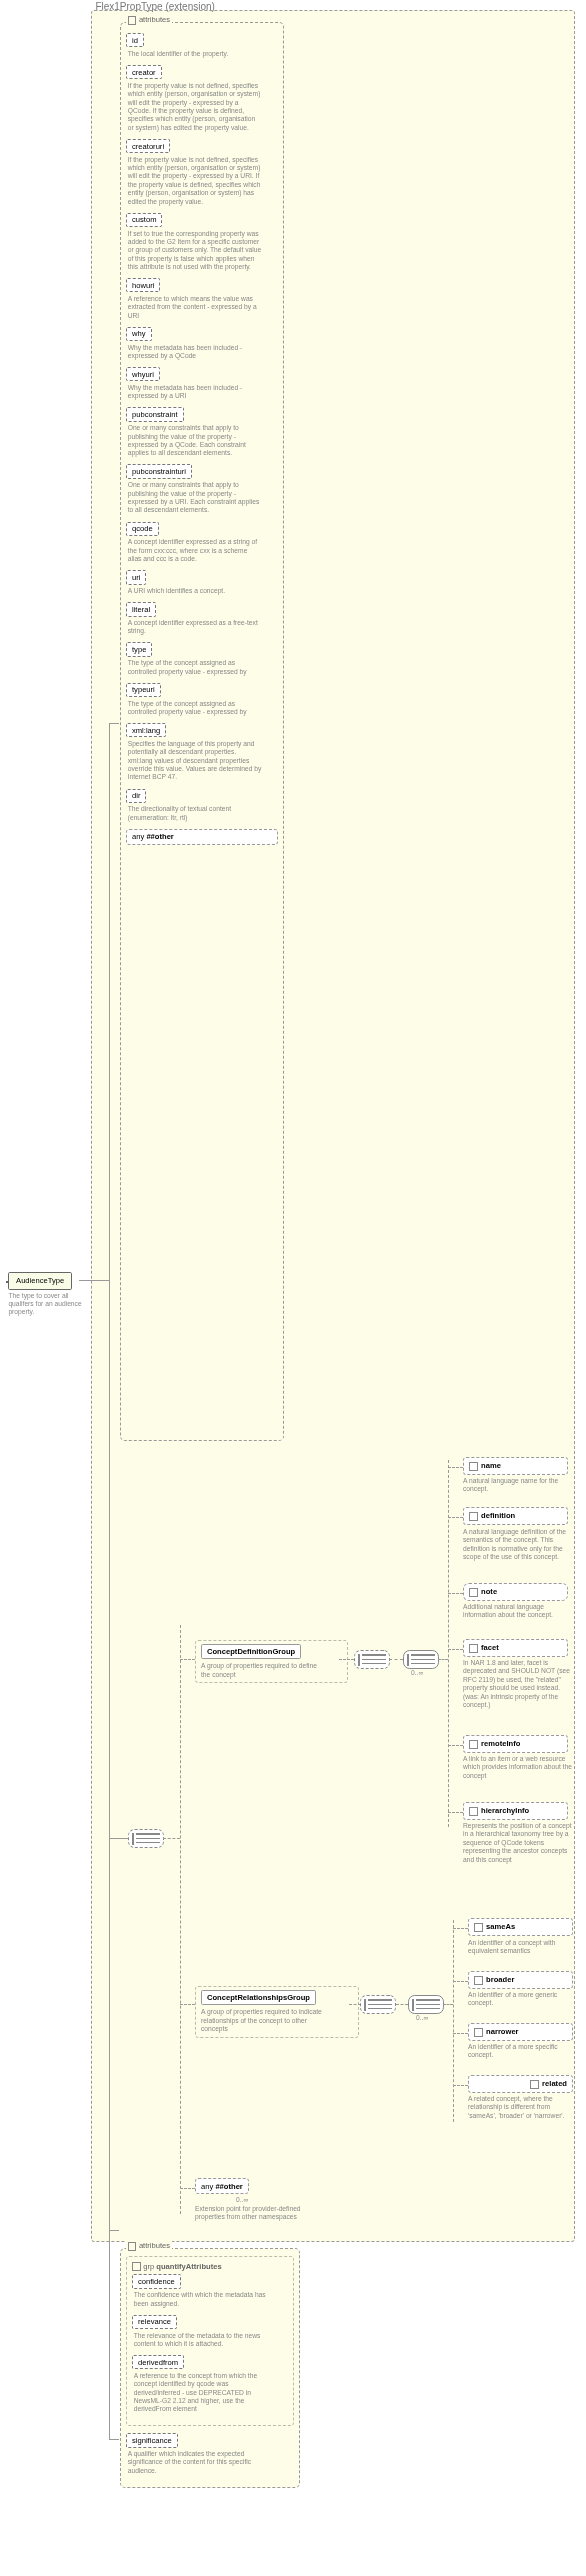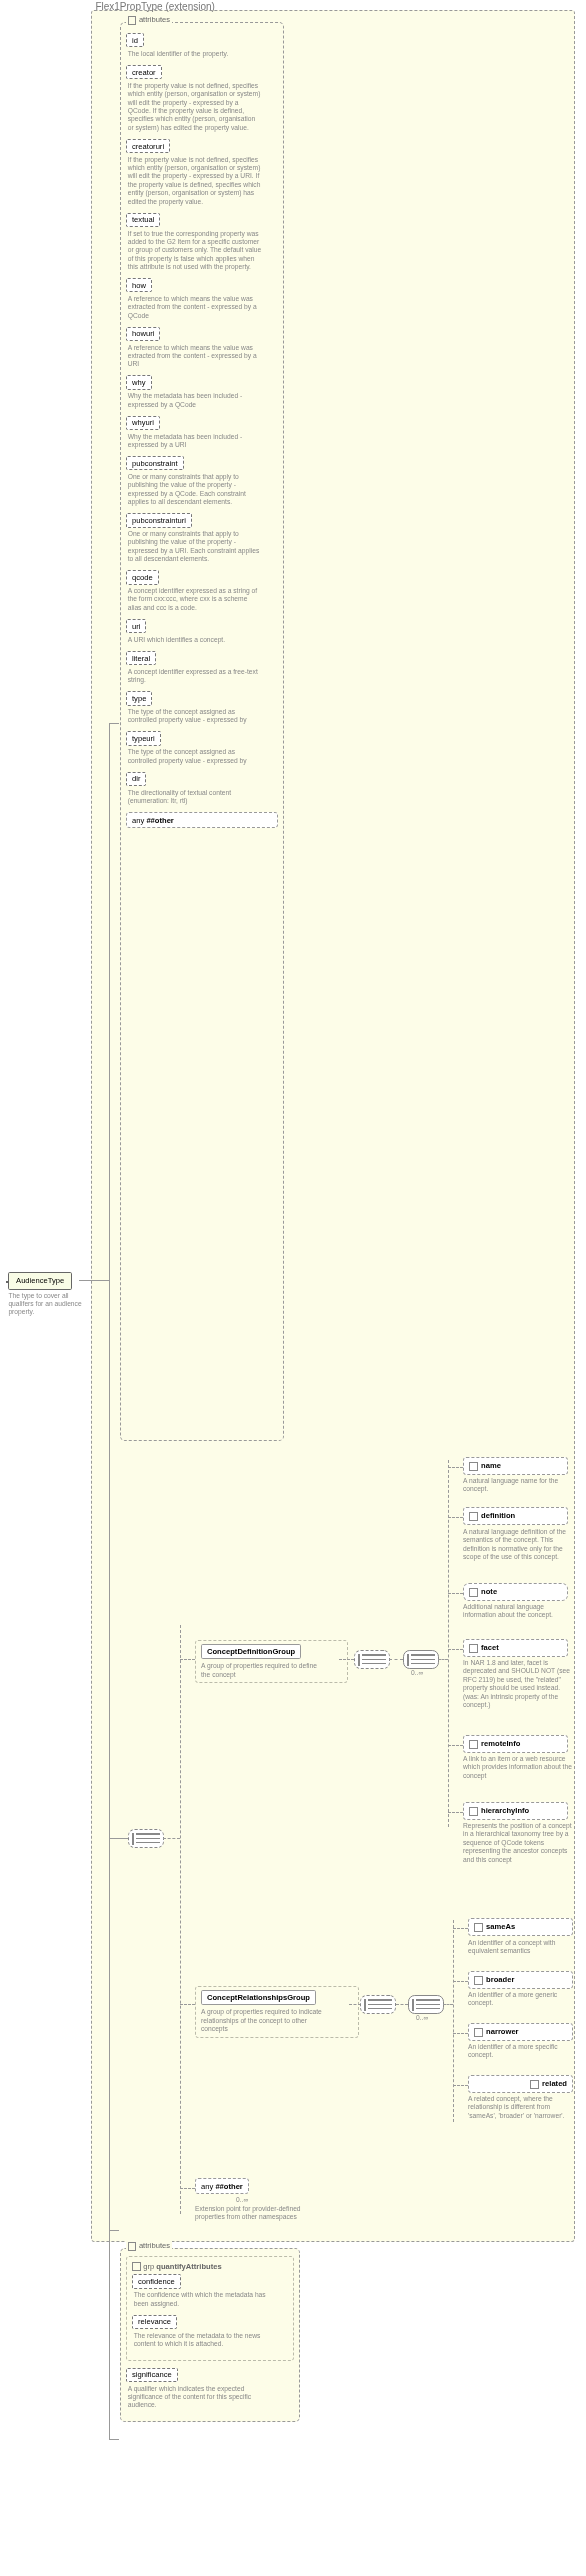--- a/index.html
+++ b/index.html
@@ -244,26 +244,22 @@
     </div>
     <div class="attr-item">
       <span class="dash-box">creator</span>
       <div class="i-desc">If the property value is not defined, specifies which entity (person, organisation or system) will edit the property - expressed by a QCode. If the property value is defined, specifies which entity (person, organisation or system) has edited the property value.</div>
     </div>
     <div class="attr-item">
       <span class="dash-box">creatoruri</span>
       <div class="i-desc">If the property value is not defined, specifies which entity (person, organisation or system) will edit the property - expressed by a URI. If the property value is defined, specifies which entity (person, organisation or system) has edited the property value.</div>
     </div>
     <div class="attr-item">
-      <span class="dash-box">textual</span>
+      <span class="dash-box">custom</span>
       <div class="i-desc">If set to true the corresponding property was added to the G2 Item for a specific customer or group of customers only. The default value of this property is false which applies when this attribute is not used with the property.</div>
-    </div>
-    <div class="attr-item">
-      <span class="dash-box">how</span>
-      <div class="i-desc">A reference to which means the value was extracted from the content - expressed by a QCode</div>
     </div>
     <div class="attr-item">
       <span class="dash-box">howuri</span>
       <div class="i-desc">A reference to which means the value was extracted from the content - expressed by a URI</div>
     </div>
     <div class="attr-item">
       <span class="dash-box">why</span>
       <div class="i-desc">Why the metadata has been included - expressed by a QCode</div>
     </div>
     <div class="attr-item">
@@ -290,20 +286,24 @@
       <span class="dash-box">literal</span>
       <div class="i-desc">A concept identifier expressed as a free-text string.</div>
     </div>
     <div class="attr-item">
       <span class="dash-box">type</span>
       <div class="i-desc">The type of the concept assigned as controlled property value - expressed by</div>
     </div>
     <div class="attr-item">
       <span class="dash-box">typeuri</span>
       <div class="i-desc">The type of the concept assigned as controlled property value - expressed by</div>
+    </div>
+    <div class="attr-item">
+      <span class="dash-box">xml:lang</span>
+      <div class="i-desc">Specifies the language of this property and potentially all descendant properties. xml:lang values of descendant properties override this value. Values are determined by Internet BCP 47.</div>
     </div>
     <div class="attr-item">
       <span class="dash-box">dir</span>
       <div class="i-desc">The directionality of textual content (enumeration: ltr, rtl)</div>
     </div>
 
     <div class="any-box" style="position:relative; margin-top:5px;">
       <span class="any-txt">any</span> <span class="hash">##other</span>
     </div>
   </div>
@@ -447,20 +447,24 @@
       </div>
 
       <div class="attr-item">
         <span class="dash-box">confidence</span>
         <div class="i-desc">The confidence with which the metadata has been assigned.</div>
       </div>
       <div class="attr-item">
         <span class="dash-box">relevance</span>
         <div class="i-desc">The relevance of the metadata to the news content to which it is attached.</div>
       </div>
+      <div class="attr-item">
+        <span class="dash-box">derivedfrom</span>
+        <div class="i-desc">A reference to the concept from which the concept identified by qcode was derived/inferred - use DEPRECATED in NewsML-G2 2.12 and higher, use the derivedFrom element</div>
+      </div>
     </div>
 
     <div class="attr-item" style="margin-top:6.7px;">
       <span class="dash-box">significance</span>
       <div class="i-desc">A qualifier which indicates the expected significance of the content for this specific audience.</div>
     </div>
   </div>
 
 </div>
 

